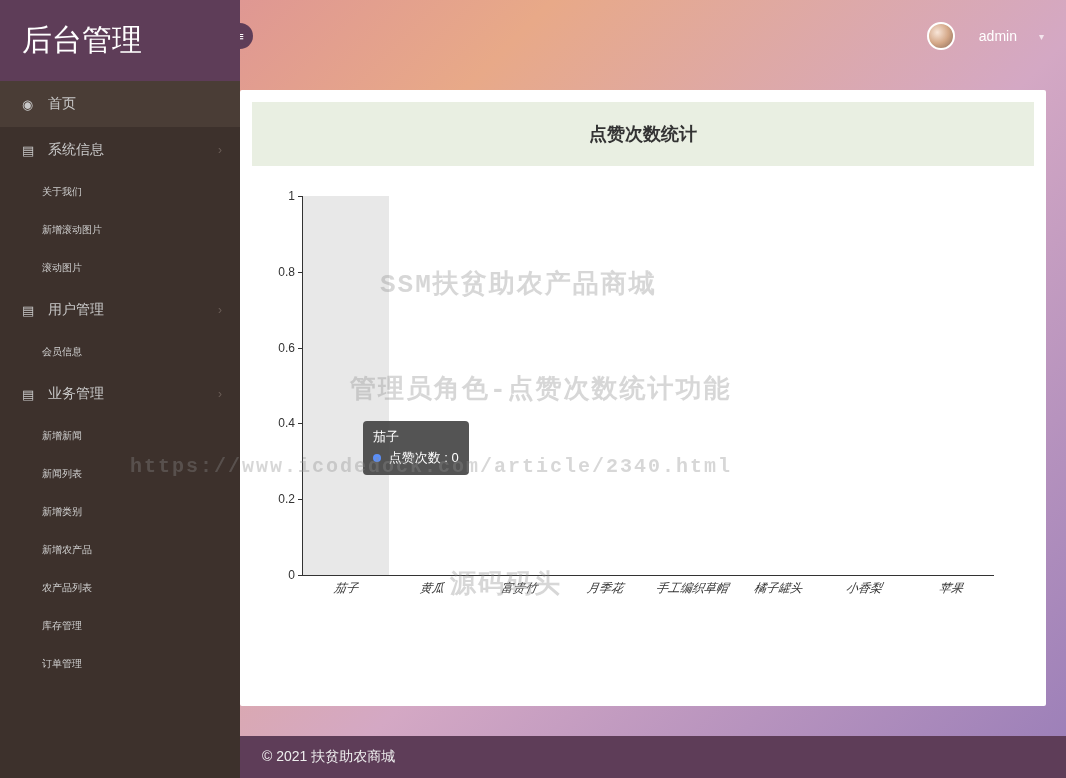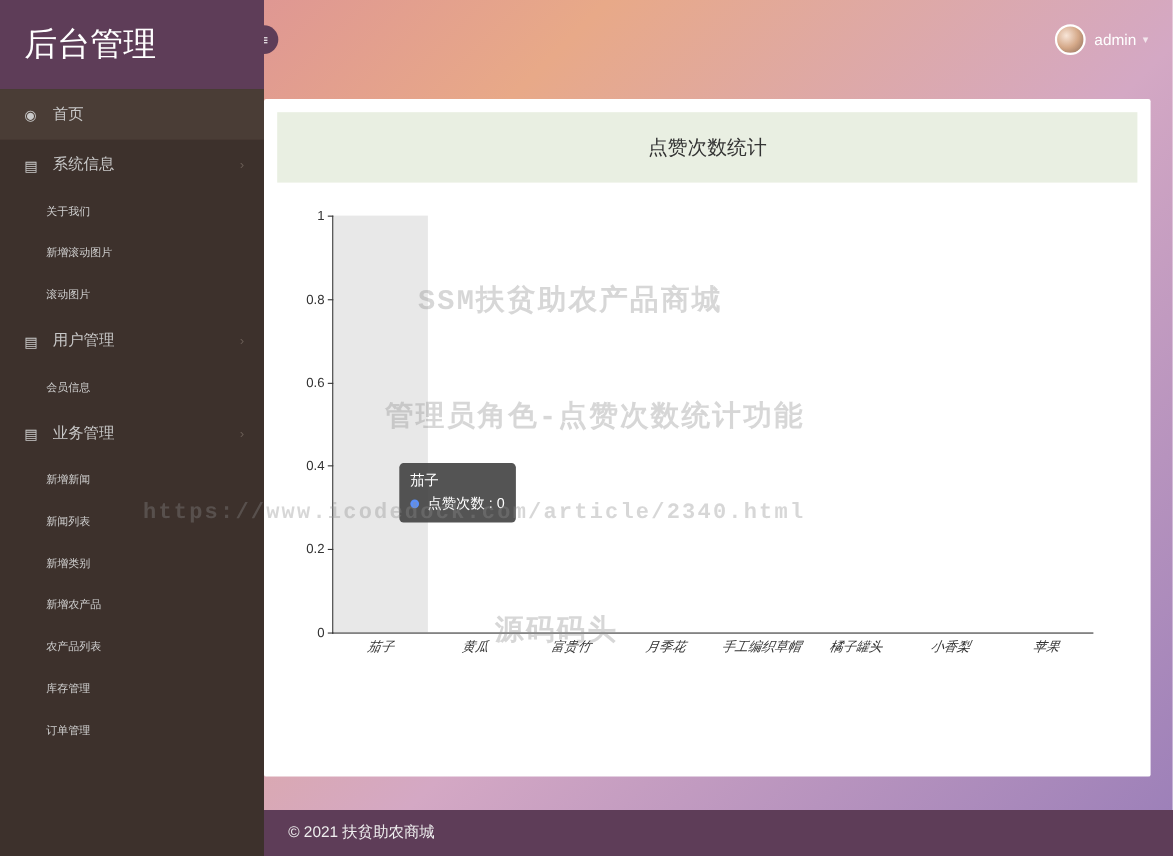--- a/index.html
+++ b/index.html
@@ -78,20 +78,21 @@
   cursor: pointer;
 }
 .user-area {
   margin-left: auto;
   margin-right: 22px;
   display: flex;
   align-items: center;
   color: #fff;
   font-size: 14px;
   cursor: pointer;
+  gap: 16px;
 }
 .avatar {
   width: 28px; height: 28px;
   border-radius: 50%;
   background: radial-gradient(circle at 35% 35%, #f8e5d8, #d4a888, #8a6a58);
   border: 2px solid #fff;
   margin-right: 8px;
 }
 .caret { margin-left: 6px; font-size: 10px; opacity: .7; }
 
@@ -102,21 +103,21 @@
   background: #fff;
   border-radius: 2px;
   padding: 12px;
   overflow: hidden;
 }
 .card-header {
   background: #e9efe2;
   padding: 20px;
   text-align: center;
   font-size: 18px;
-  font-weight: normal;
+  font-weight: bold;
   color: #333;
 }
 .chart-wrap {
   position: relative;
   margin-top: 30px;
   height: 420px;
 }
 .chart {
   position: absolute;
   left: 50px; right: 40px; top: 0; bottom: 40px;
@@ -188,21 +189,21 @@
 
 .watermark {
   position: fixed;
   color: rgba(140,140,140,.35);
   font-family: "Courier New", monospace;
   font-weight: bold;
   pointer-events: none;
   white-space: nowrap;
   z-index: 20;
 }
-.wm-lg { font-size: 26px; letter-spacing: 2px; }
+.wm-lg { font-size: 26px; letter-spacing: 2px; margin-top: 11px; }
 .wm-url { font-size: 20px; letter-spacing: 2px; }
 </style>
 </head>
 <body>
 
 <aside class="sidebar">
   <div class="sidebar-header">后台管理</div>
   <ul class="nav">
     <li class="nav-item active">
       <span class="nav-icon">◉</span>

